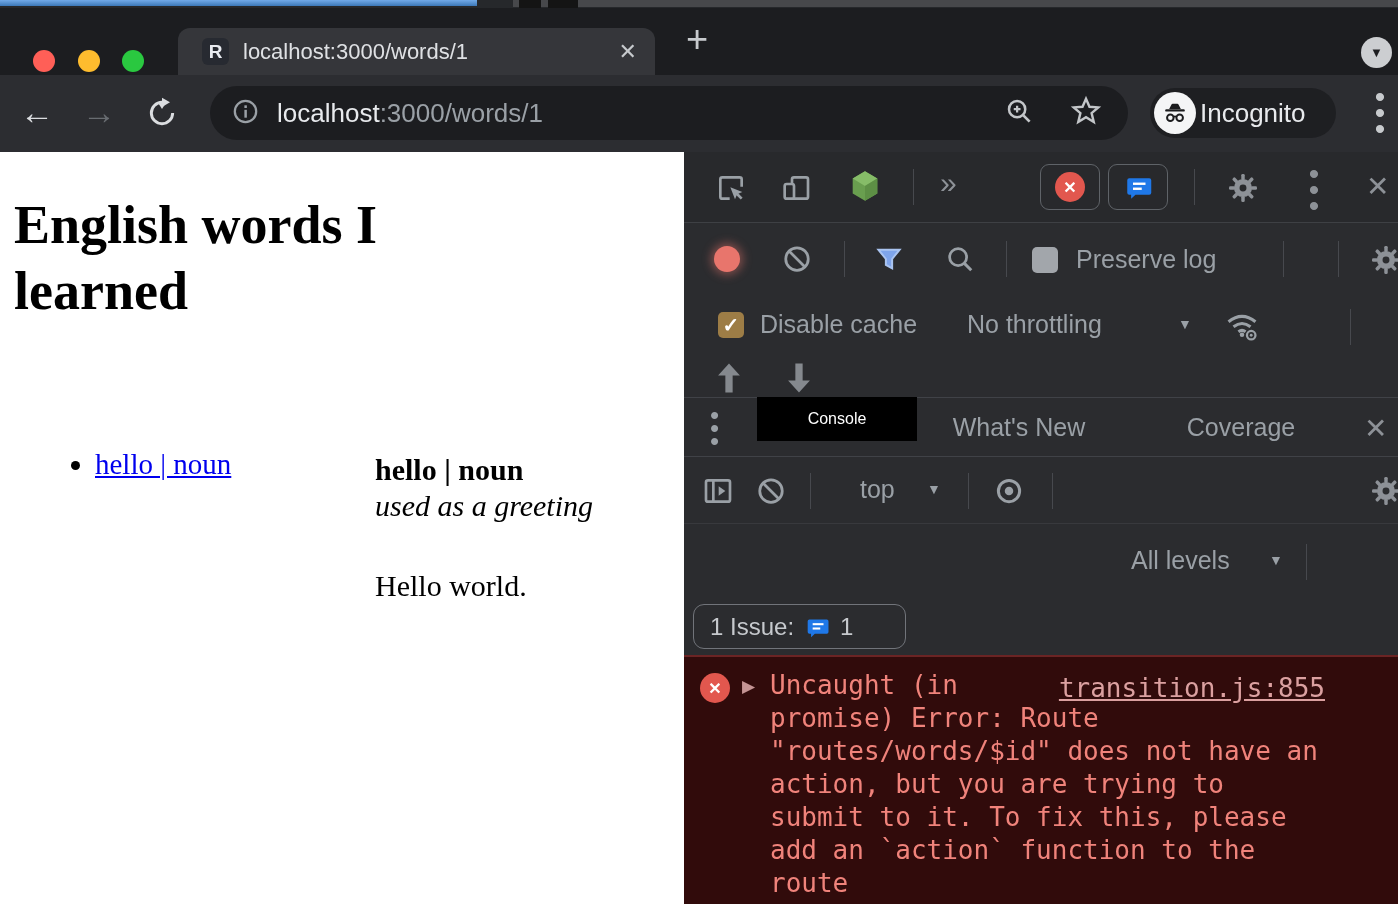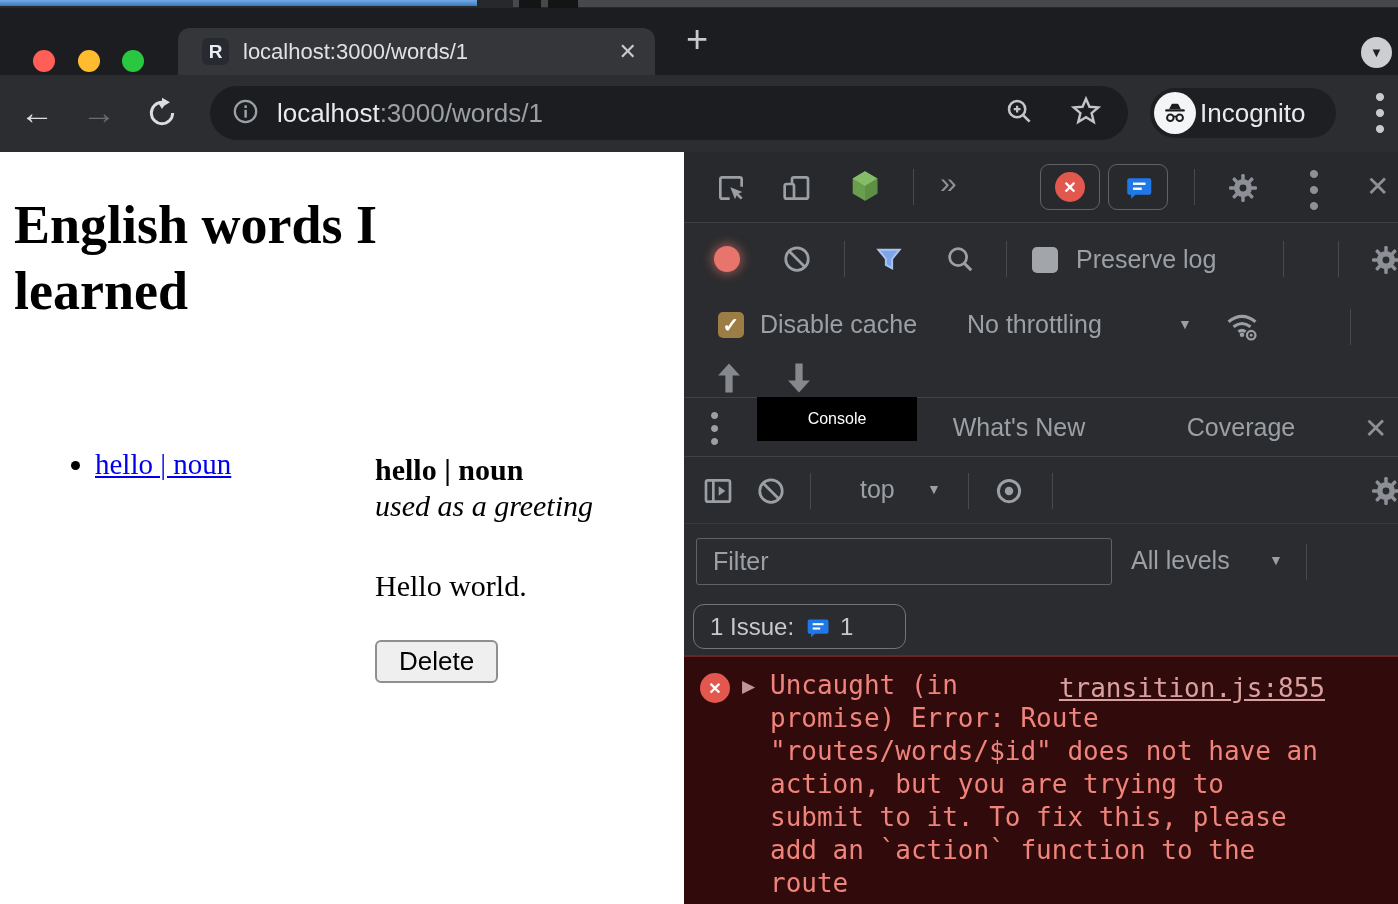--- a/index.html
+++ b/index.html
@@ -171,21 +171,20 @@
     <h1>English words I learned</h1>
     <ul class="word-list">
       <li>
         <a href="#">hello | noun</a>
       </li>
     </ul>
     <div class="detail">
       <h3>hello | noun</h3>
       <p class="def">used as a greeting</p>
       <p class="usage">Hello world.</p>
-      <button class="delete-btn">Delete</button>
     </div>
   </div>
 
   <div class="devtools">
 
     <div class="dt-row r1">
       <span class="abs" style="left:31px; top:20px;">
         <svg width="32" height="32" viewBox="0 0 24 24">
             <path d="M20 11 L20 5.5 Q20 4 18.5 4 L5.5 4 Q4 4 4 5.5 L4 18.5 Q4 20 5.5 20 L11 20" fill="none" stroke="#9aa0a6" stroke-width="2"></path>
             <path d="M11.5 11.5 L20.5 15 L16.6 16.6 L15 20.5 Z" fill="#9aa0a6"></path>
@@ -356,21 +355,20 @@
             <rect x="10.7" y="1.5" width="2.6" height="4.5" rx="1" transform="rotate(90 12 12)"></rect>
             <rect x="10.7" y="18" width="2.6" height="4.5" rx="1" transform="rotate(90 12 12)"></rect>
             <rect x="10.7" y="1.5" width="2.6" height="4.5" rx="1" transform="rotate(135 12 12)"></rect>
             <rect x="10.7" y="18" width="2.6" height="4.5" rx="1" transform="rotate(135 12 12)"></rect>
             <path d="M12 5.2 a6.8 6.8 0 1 0 0 13.6 a6.8 6.8 0 0 0 0-13.6 m0 4.2 a2.6 2.6 0 1 1 0 5.2 a2.6 2.6 0 0 1 0-5.2" fill-rule="evenodd"></path>
           </svg>
       </span>
     </div>
 
     <div class="dt-row r7">
-      <input class="filter-input" type="text" placeholder="Filter" style="">
       <span class="abs dt-label" style="left:447px; top:21px;">All levels</span>
       <span class="abs small-tri" style="left:585px; top:27px;">▼</span>
       <span class="abs vsep" style="left:622px; top:19px;"></span>
     </div>
 
     <div class="dt-row r8">
       <div class="issue-btn">
         <span>1 Issue:</span>
         <svg width="26" height="26" viewBox="0 0 24 24">
             <path d="M4 4 h16 q1.6 0 1.6 1.6 v10 q0 1.6 -1.6 1.6 h-11 l-3.5 3.2 v-3.2 h-1.5 q-1.6 0 -1.6 -1.6 v-10 Q2.4 4 4 4" fill="#1f78e8" transform="translate(1 1)"></path>

